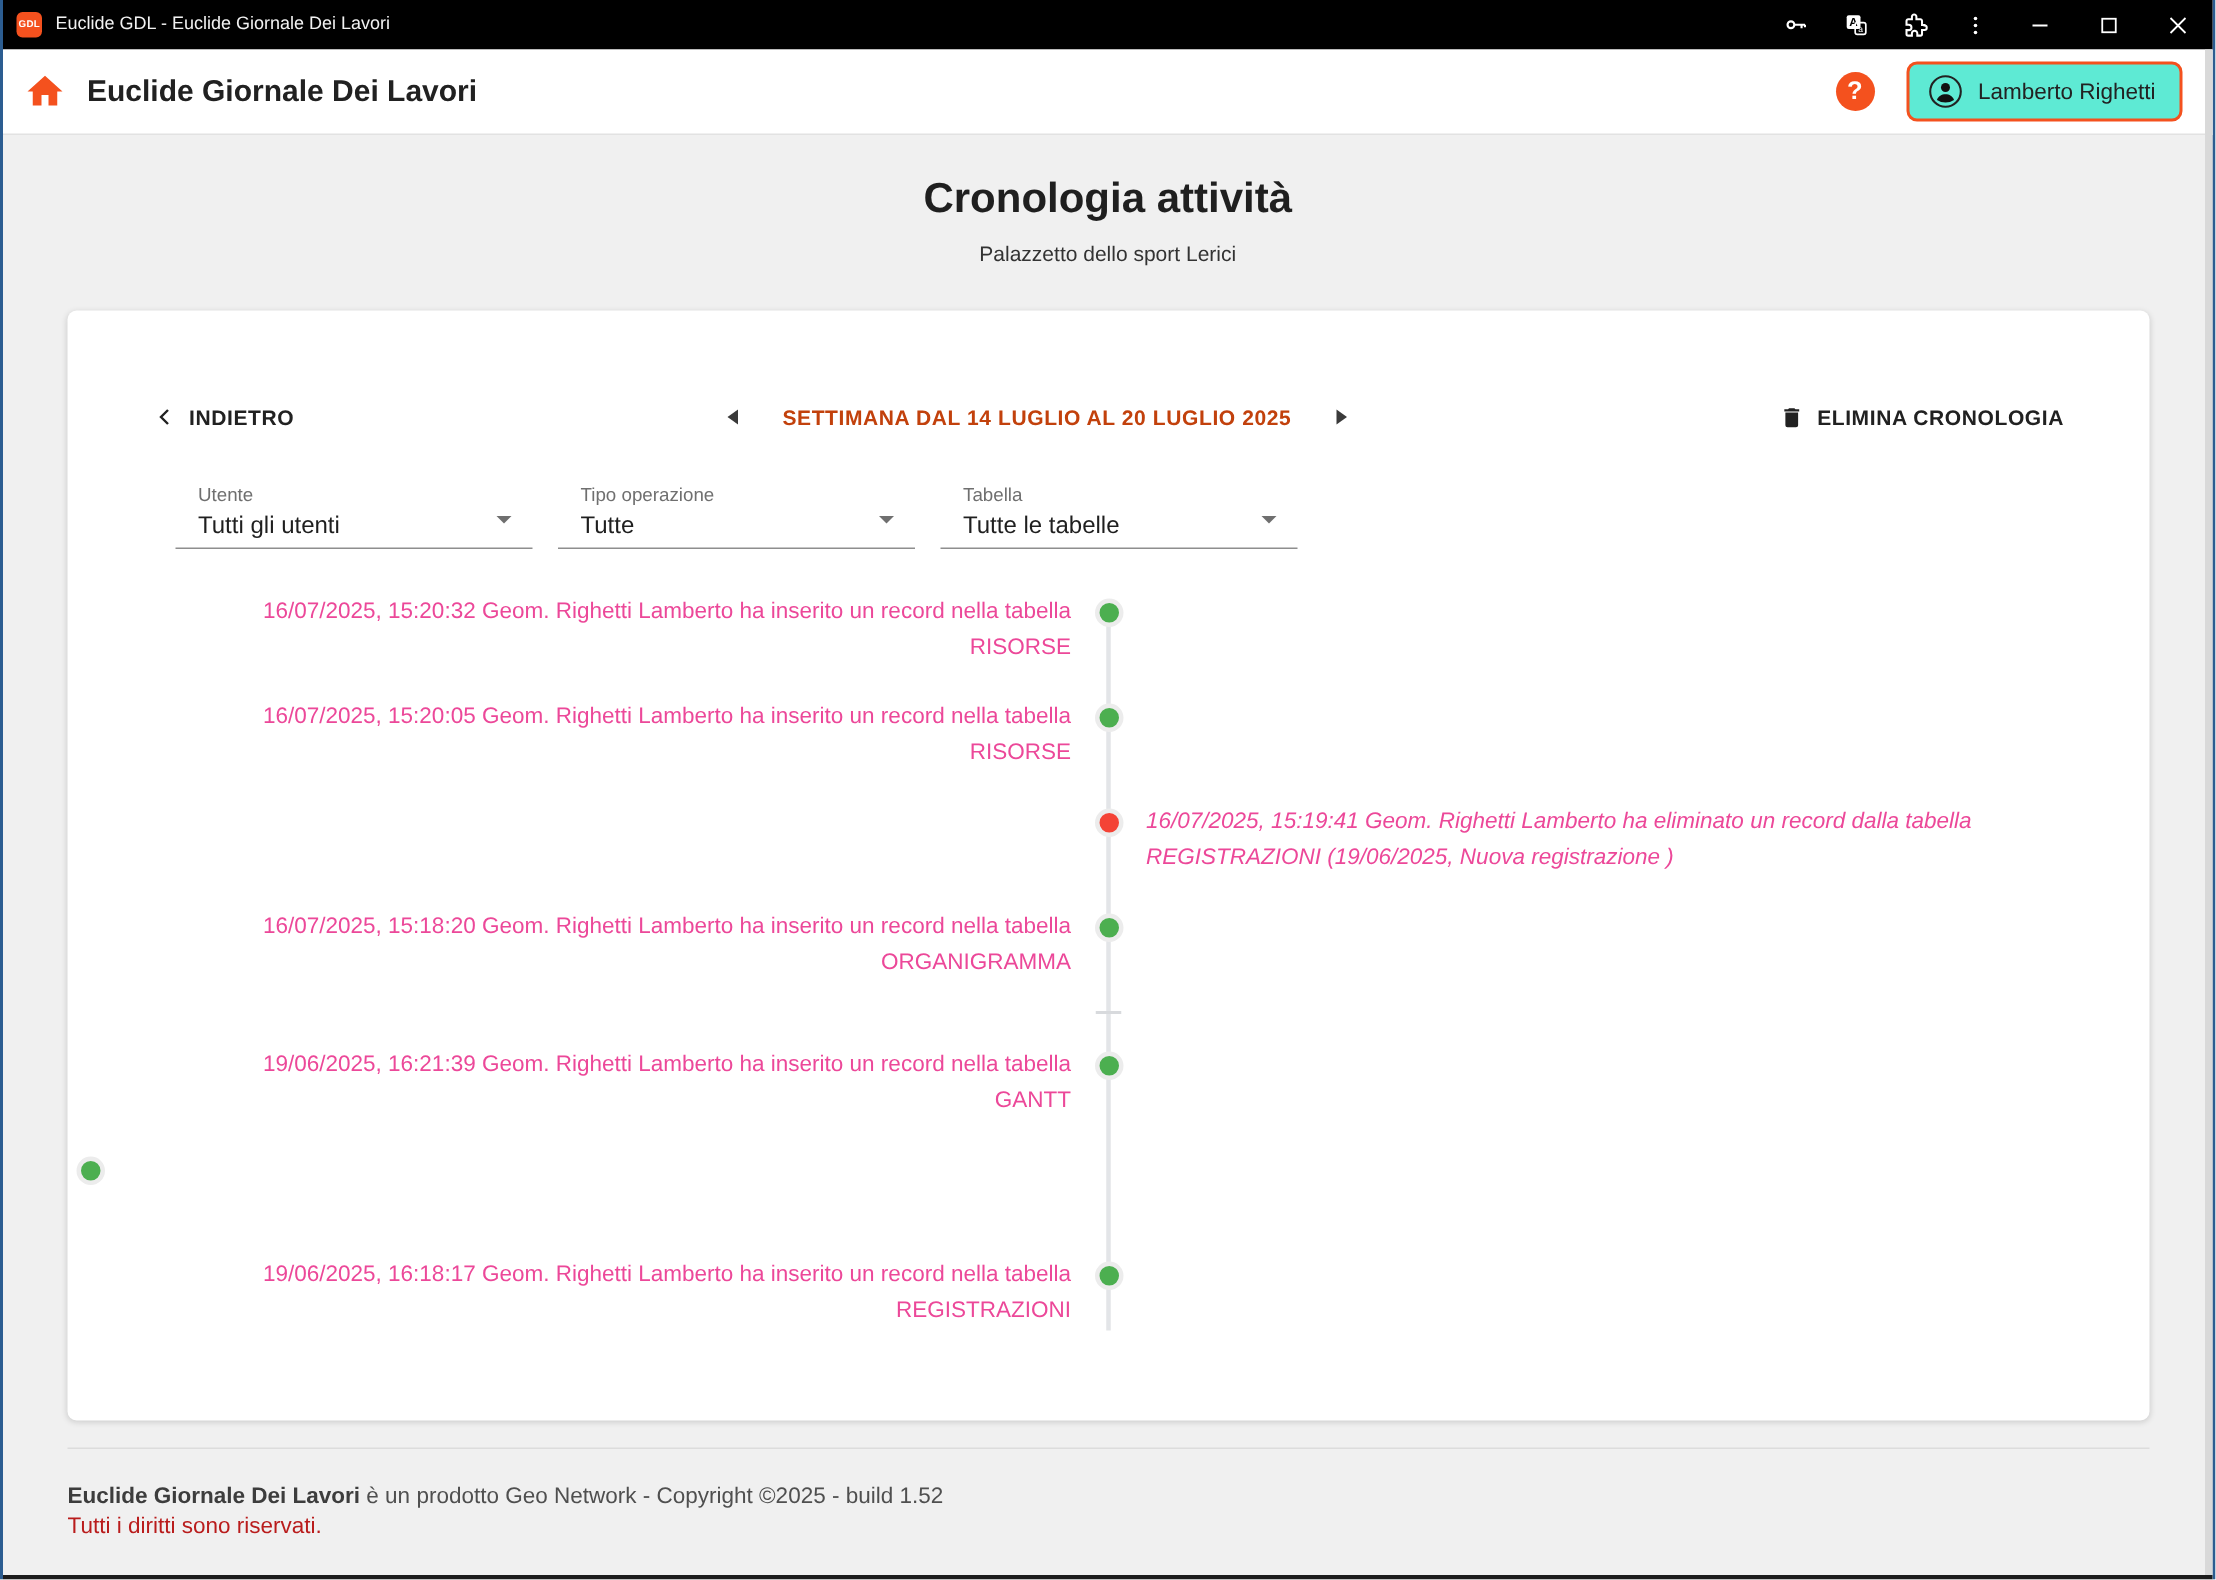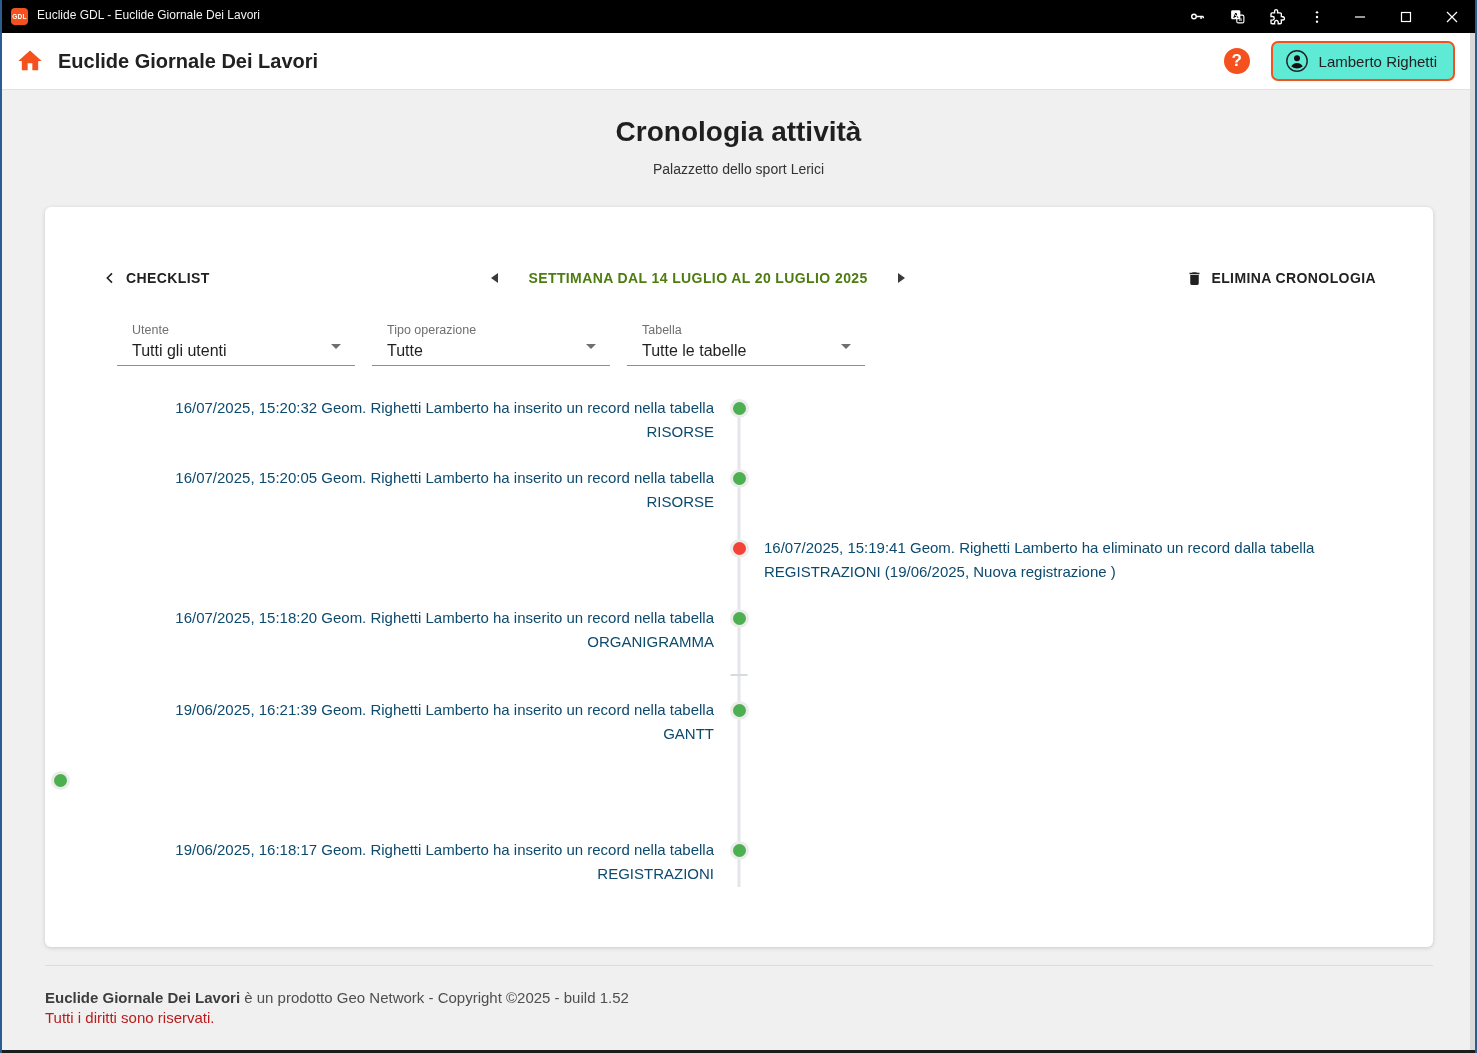--- a/index.html
+++ b/index.html
@@ -33,42 +33,42 @@
 
   .card { background:#fff; margin:27px 42px 0 43px; height:740px; border-radius:6px; box-shadow:0 1px 4px rgba(0,0,0,.16); }
 
   
   .toolbar { display:flex; align-items:center; justify-content:space-between; padding:0 57px; margin-top:0; padding-top:62px; height:80px; }
   .tb-btn { display:flex; align-items:center; gap:8px; background:none; border:none; cursor:pointer; font-family:inherit; font-size:14px; font-weight:600; letter-spacing:.4px; color:#212121; }
   .week-nav { display:flex; align-items:center; gap:30px; }
   .tri { width:0; height:0; border-top:5px solid transparent; border-bottom:5px solid transparent; cursor:pointer; }
   .tri-left  { border-right:7px solid #3a3a3a; }
   .tri-right { border-left:7px solid #3a3a3a; }
-  .week-label { font-size:14px; font-weight:600; letter-spacing:.4px; color:#4d7c0f; }
+  .week-label { font-size:14px; font-weight:600; letter-spacing:.4px; color:#c2410c; }
 
   
   .filters { display:flex; gap:17px; margin:32px 0 0 72px; }
   .filter { width:238px; height:47px; border-bottom:1px solid #8e8e8e; position:relative; padding:4px 0 0 15px; cursor:pointer; }
   .filter-label { font-size:12.5px; color:#6f6f6f; line-height:15px; }
   .filter-value { font-size:16px; color:#1f1f1f; line-height:22px; margin-top:2px; }
   .caret { position:absolute; right:14px; bottom:16px; width:0; height:0; border-left:5px solid transparent; border-right:5px solid transparent; border-top:5px solid #6f6f6f; }
 
   
   .timeline { position:relative; margin-top:30px; height:512px; }
   .t-line { position:absolute; left:50%; transform:translateX(-50%); top:12px; width:3px; height:479px; background:#e3e5e8; }
   .t-tick { position:absolute; left:50%; transform:translateX(-50%); top:278px; width:17px; height:2px; background:#d8dadd; }
   .t-row { display:flex; height:70px; }
   .t-row.gap-after { margin-bottom:22px; }
   .t-left  { flex:1; display:flex; justify-content:flex-end; padding-right:10px; }
   .t-right { flex:1; padding-left:10px; }
   .t-center { width:30px; display:flex; justify-content:center; }
   .t-dot { width:13px; height:13px; border-radius:50%; border:3px solid #ececec; margin-top:3px; background:#4caf50; position:relative; z-index:2; box-sizing:content-box; }
-  .t-text { font-size:15px; line-height:24px; color:#0c4a6e; }
+  .t-text { font-size:15px; line-height:24px; color:#ec4899; }
   .t-left  .t-text { max-width:575px; text-align:right; }
-  .t-right .t-text { max-width:585px; text-align:left; }
+  .t-right .t-text { max-width:585px; text-align:left;font-style:italic; }
 
   
   .footer { margin:0 42px 0 43px; }
   .footer-divider { border-top:1px solid #dcdcdc; margin-top:18px; }
   .footer-line1 { margin-top:22px; font-size:15px; color:#4f4f4f; line-height:20px; }
   .footer-line1 b { color:#3d3d3d; }
   .footer-line2 { font-size:15px; color:#b91c1c; line-height:20px; }
 
   
   .scroll-strip { position:absolute; top:33px; right:0; width:5px; bottom:0; background:#d9d9d9; }
@@ -149,21 +149,21 @@
   <div class="page-title">Cronologia attività</div>
   <div class="page-subtitle">Palazzetto dello sport Lerici</div>
 
   <div class="card">
 
     <div class="toolbar">
       <button class="tb-btn">
         <svg width="16" height="16" viewBox="0 0 24 24" fill="none" stroke="#212121" stroke-width="2.4">
           <path d="M15 5l-7 7 7 7"></path>
         </svg>
-        <span>CHECKLIST</span>
+        <span>INDIETRO</span>
       </button>
 
       <div class="week-nav">
         <span class="tri tri-left"></span>
         <span class="week-label">SETTIMANA DAL 14 LUGLIO AL 20 LUGLIO 2025</span>
         <span class="tri tri-right"></span>
       </div>
 
       <button class="tb-btn">
         <svg width="17" height="17" viewBox="0 0 24 24" fill="#212121">

